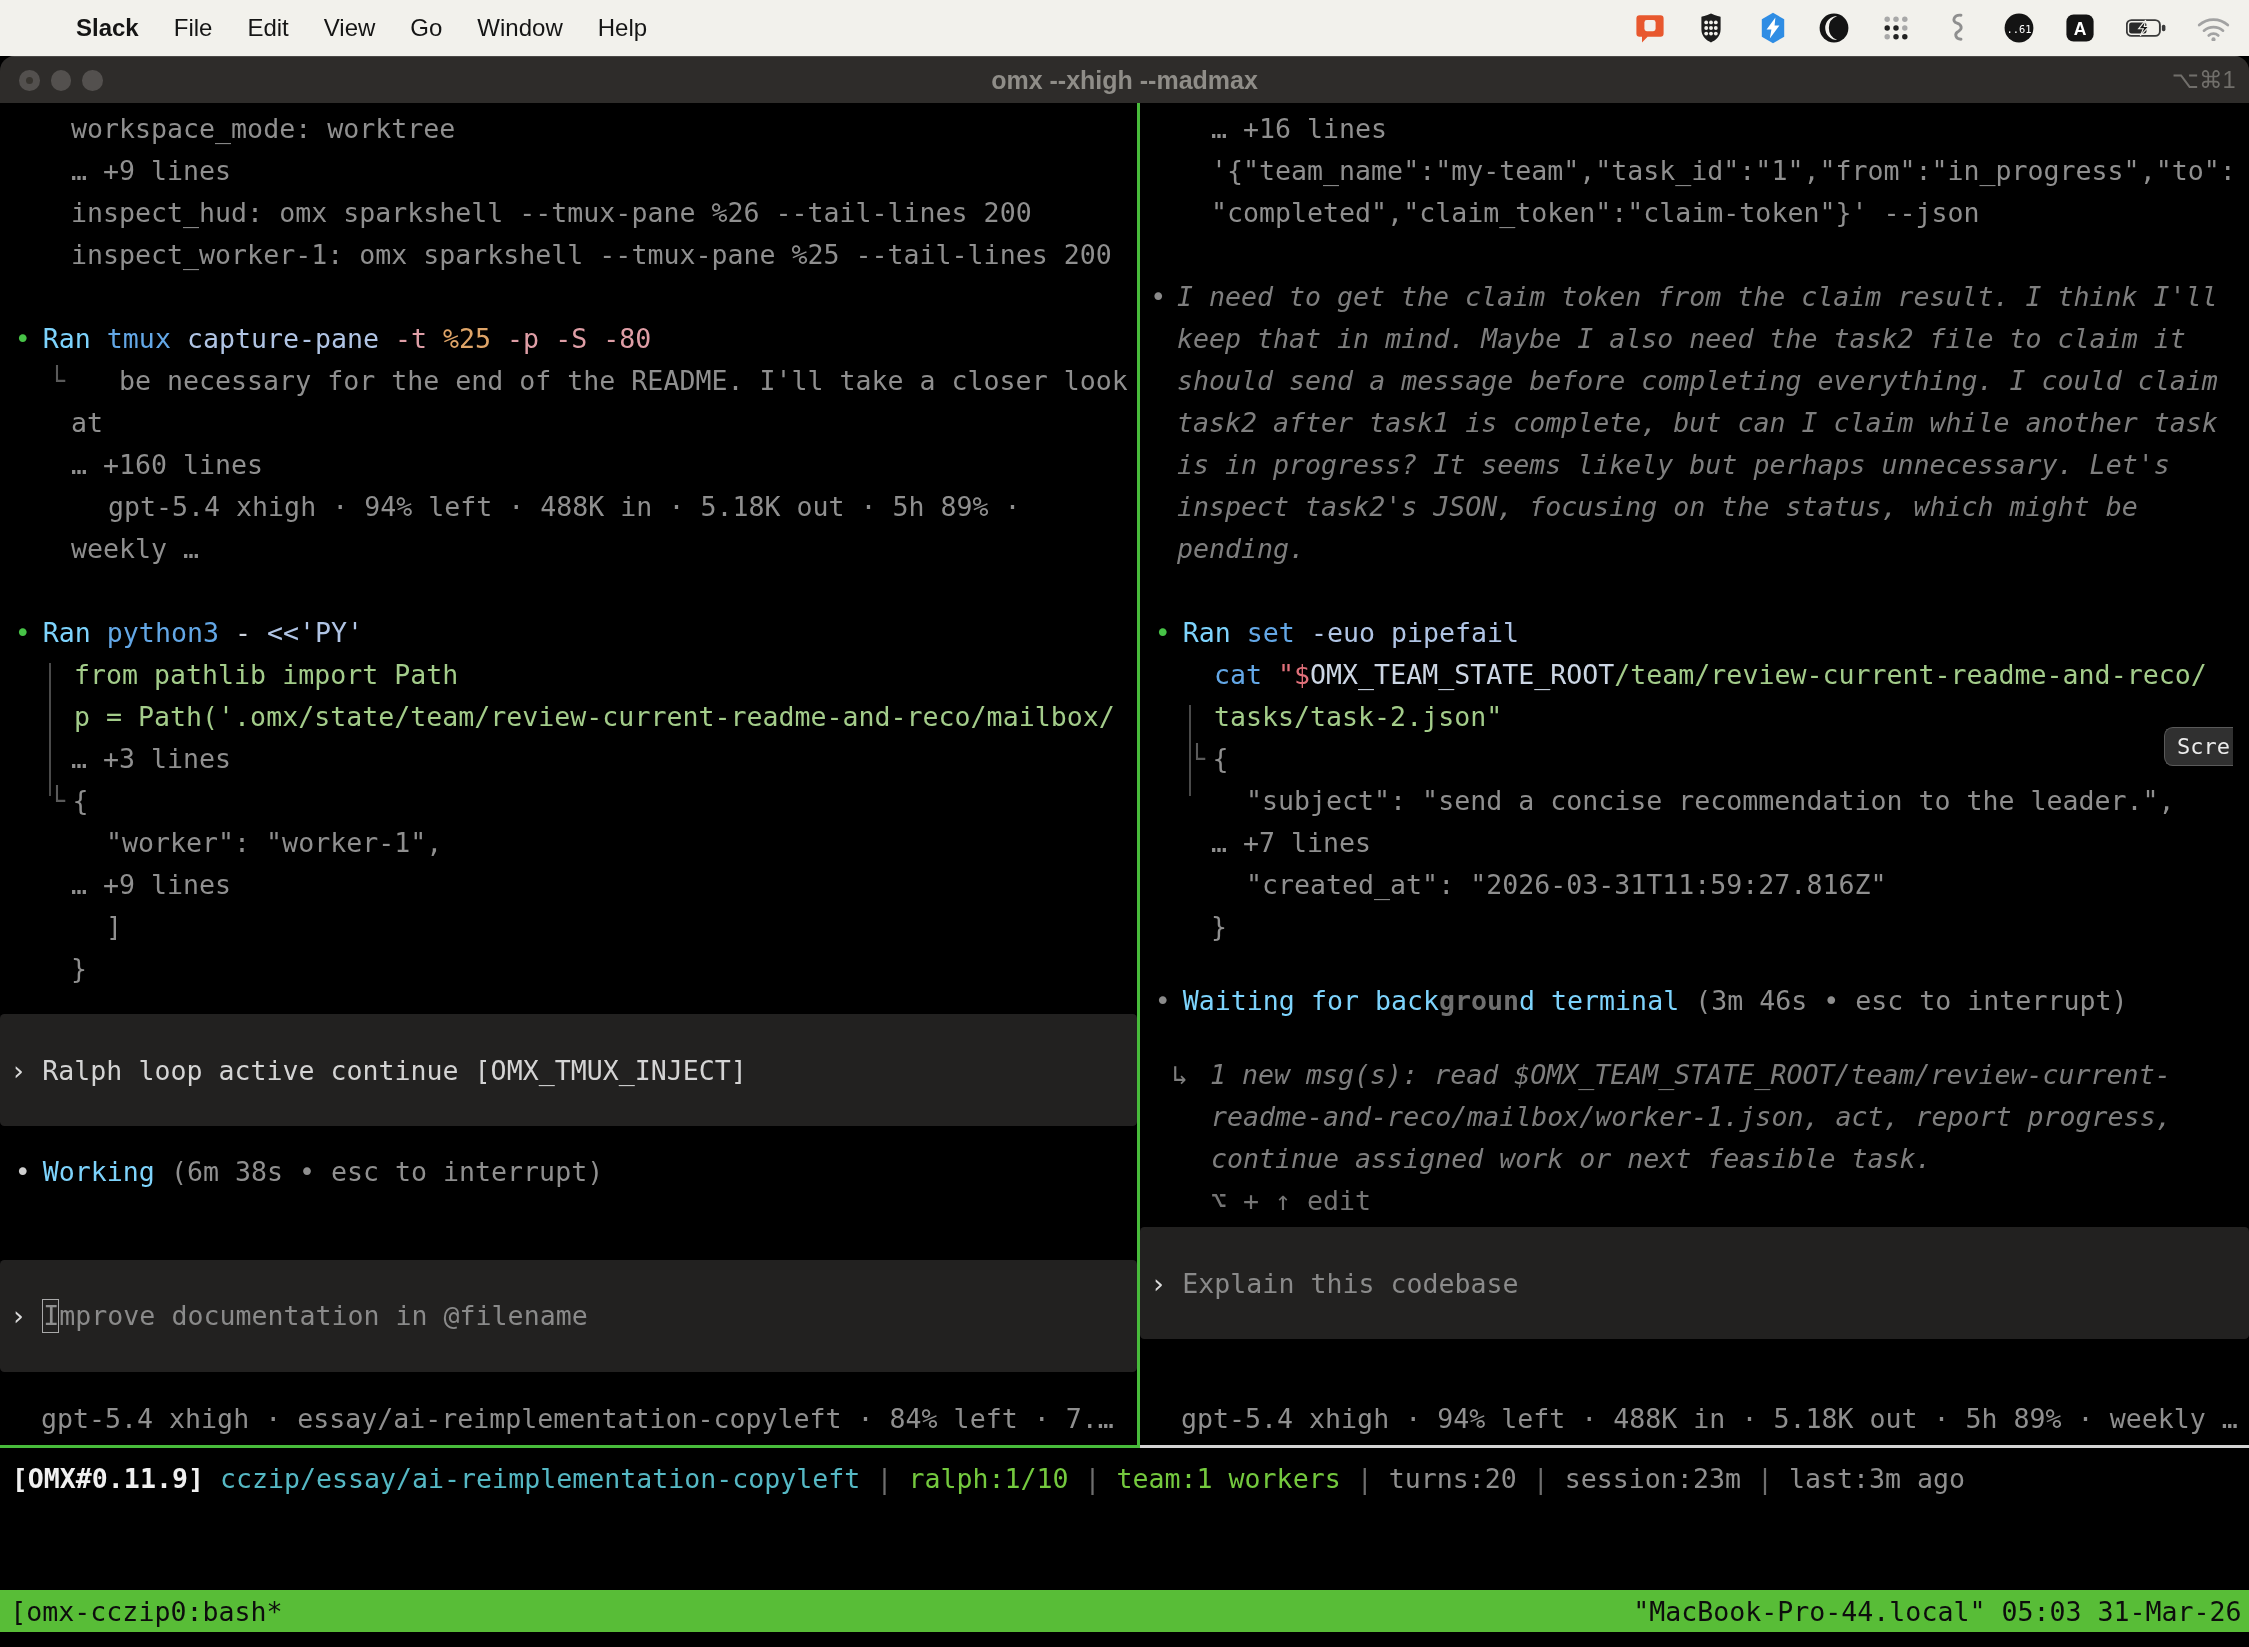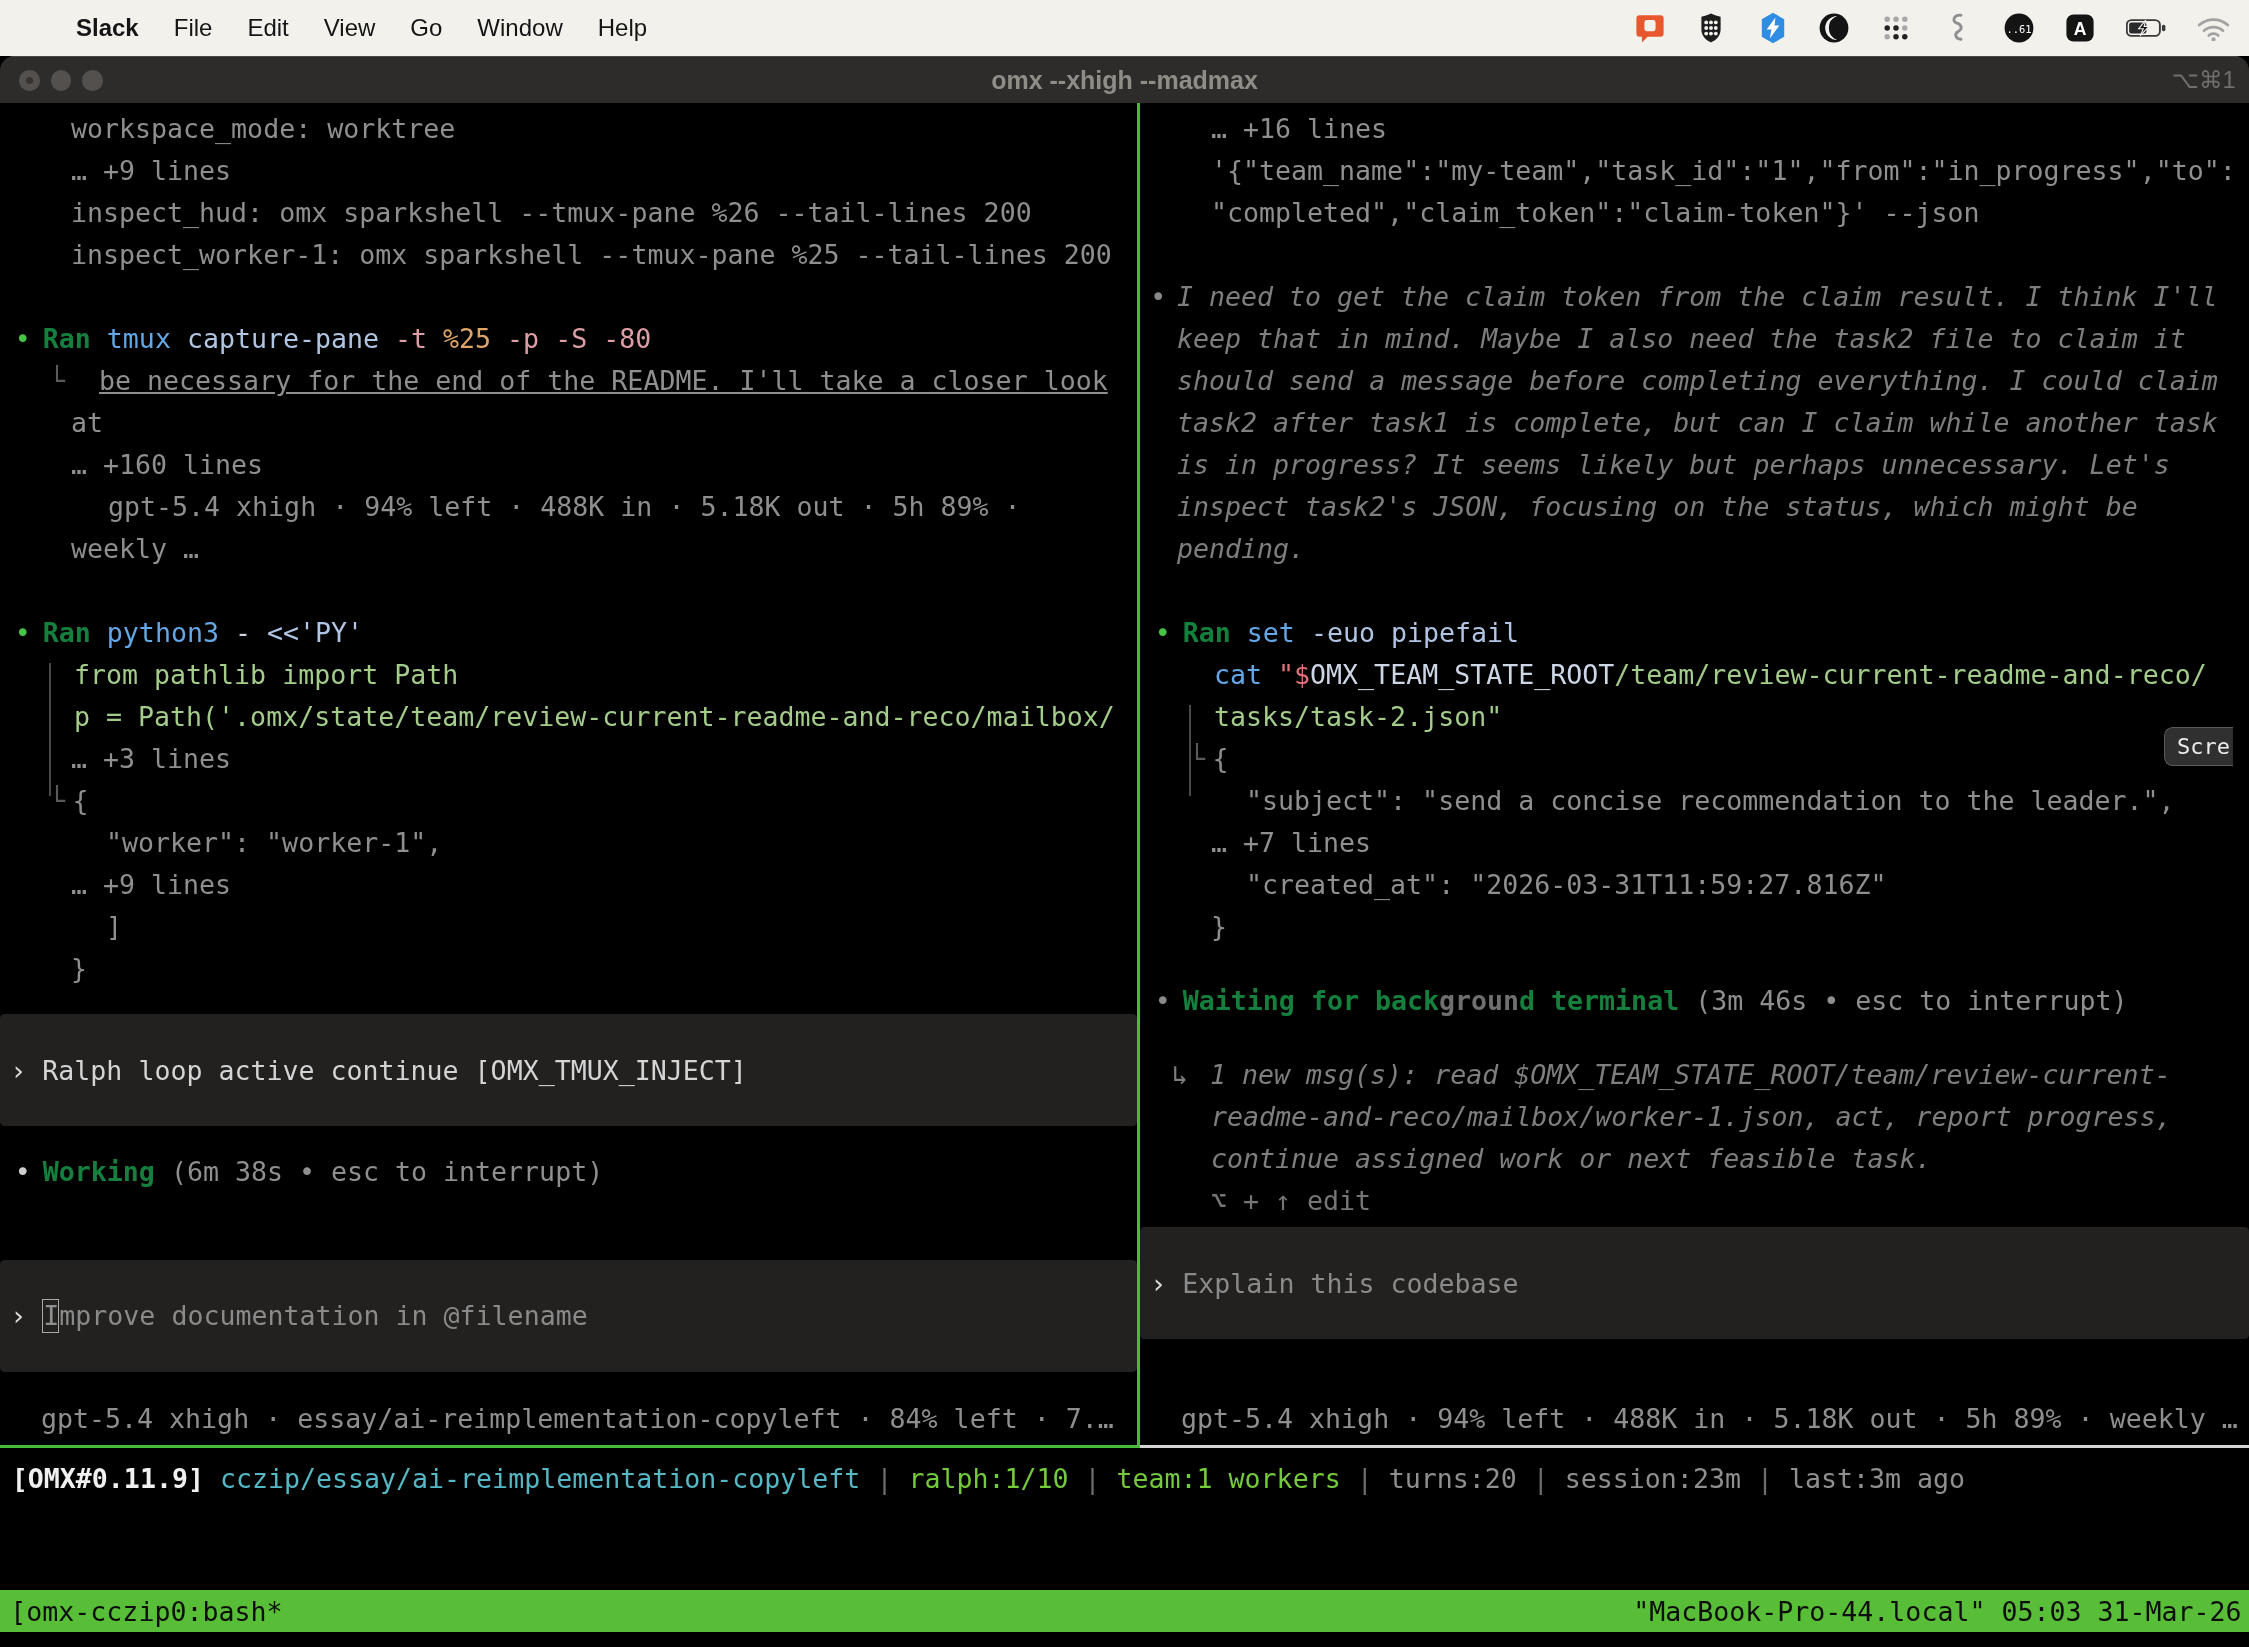--- a/index.html
+++ b/index.html
@@ -45,25 +45,25 @@
   .gap57 { height:42px; flex-shrink:0; } .gap44 { height:32px; flex-shrink:0; }
 
   .pl0 { padding-left:71px; }  .pl1 { padding-left:108px; }
   .plC { padding-left:74px; } .pl2 { padding-left:106px; }
   .plS { padding-left:41px; }  .plT { padding-left:49px; }
   .ln-b { padding-left:14.8px; } .ln-th { padding-left:10.3px; }
   .ln-m { padding-left:32px; }
   .bl  { width:28px; }  .blt { width:26.6px; } .arw { width:38px; }
 
   .mr { margin-right:16px; } .ml { margin-left:16px; }
-  .tgap1 { margin-left:34px;text-decoration:underline; } .tgap2 { margin-left:7.4px; }
+  .tgap1 { margin-left:54px; } .tgap2 { margin-left:7.4px; }
 
   .t-gray   { color:#8f8f8f; }
   .t-dim    { color:#7e7e7e; font-style:italic; }
-  .t-white  { color:#15803d; font-weight:bold; }
+  .t-white  { color:#7dd3fc; font-weight:normal; }
   .t-wdim   { color:#6f6f6f; font-weight:bold; }
   .t-blue   { color:#63a7e6; }
   .t-lav    { color:#b0c4e4; }
   .t-dash   { color:#ced4de; }
   .t-pink   { color:#df9ea6; }
   .t-orange { color:#dea468; }
   .t-green  { color:#a3cc8a; }
   .t-red    { color:#e0707a; }
   .t-var    { color:#ccd6e4; }
   .t-hint   { color:#757575; }

